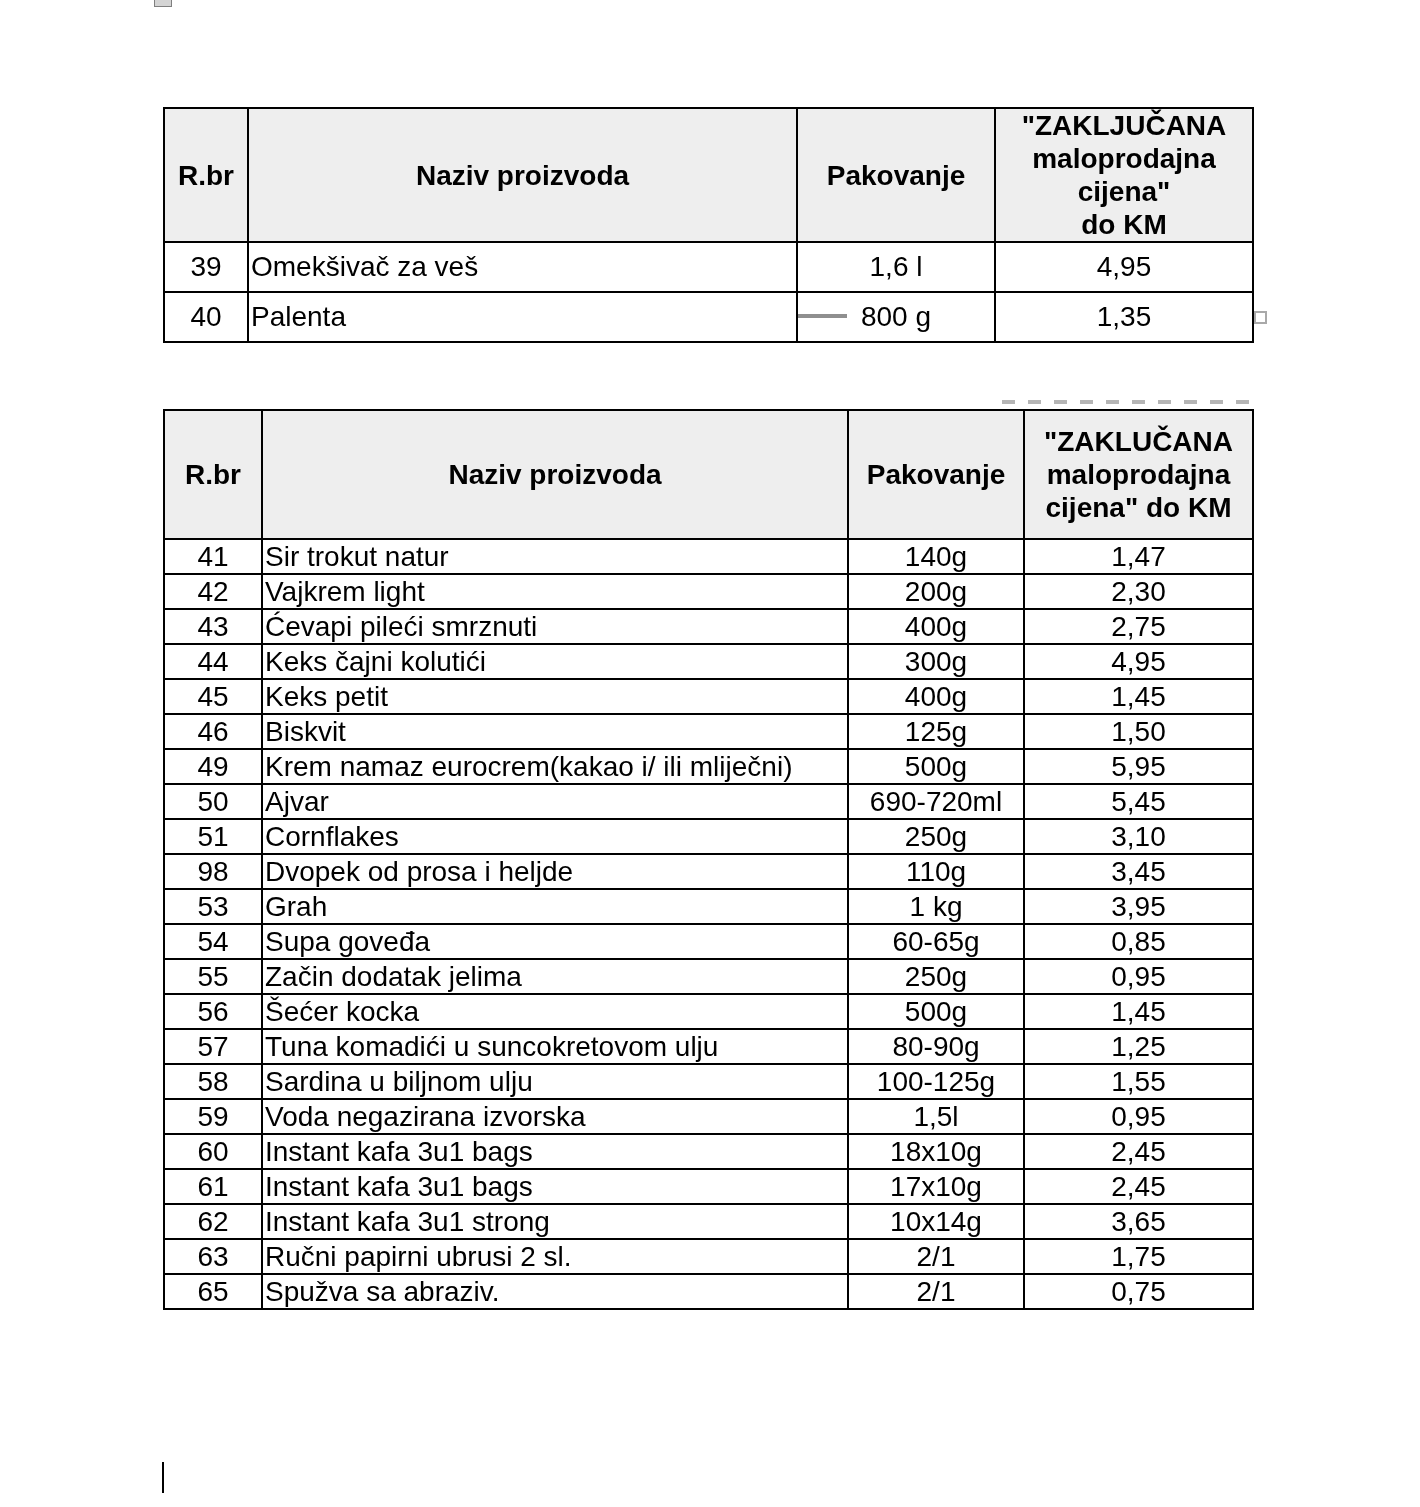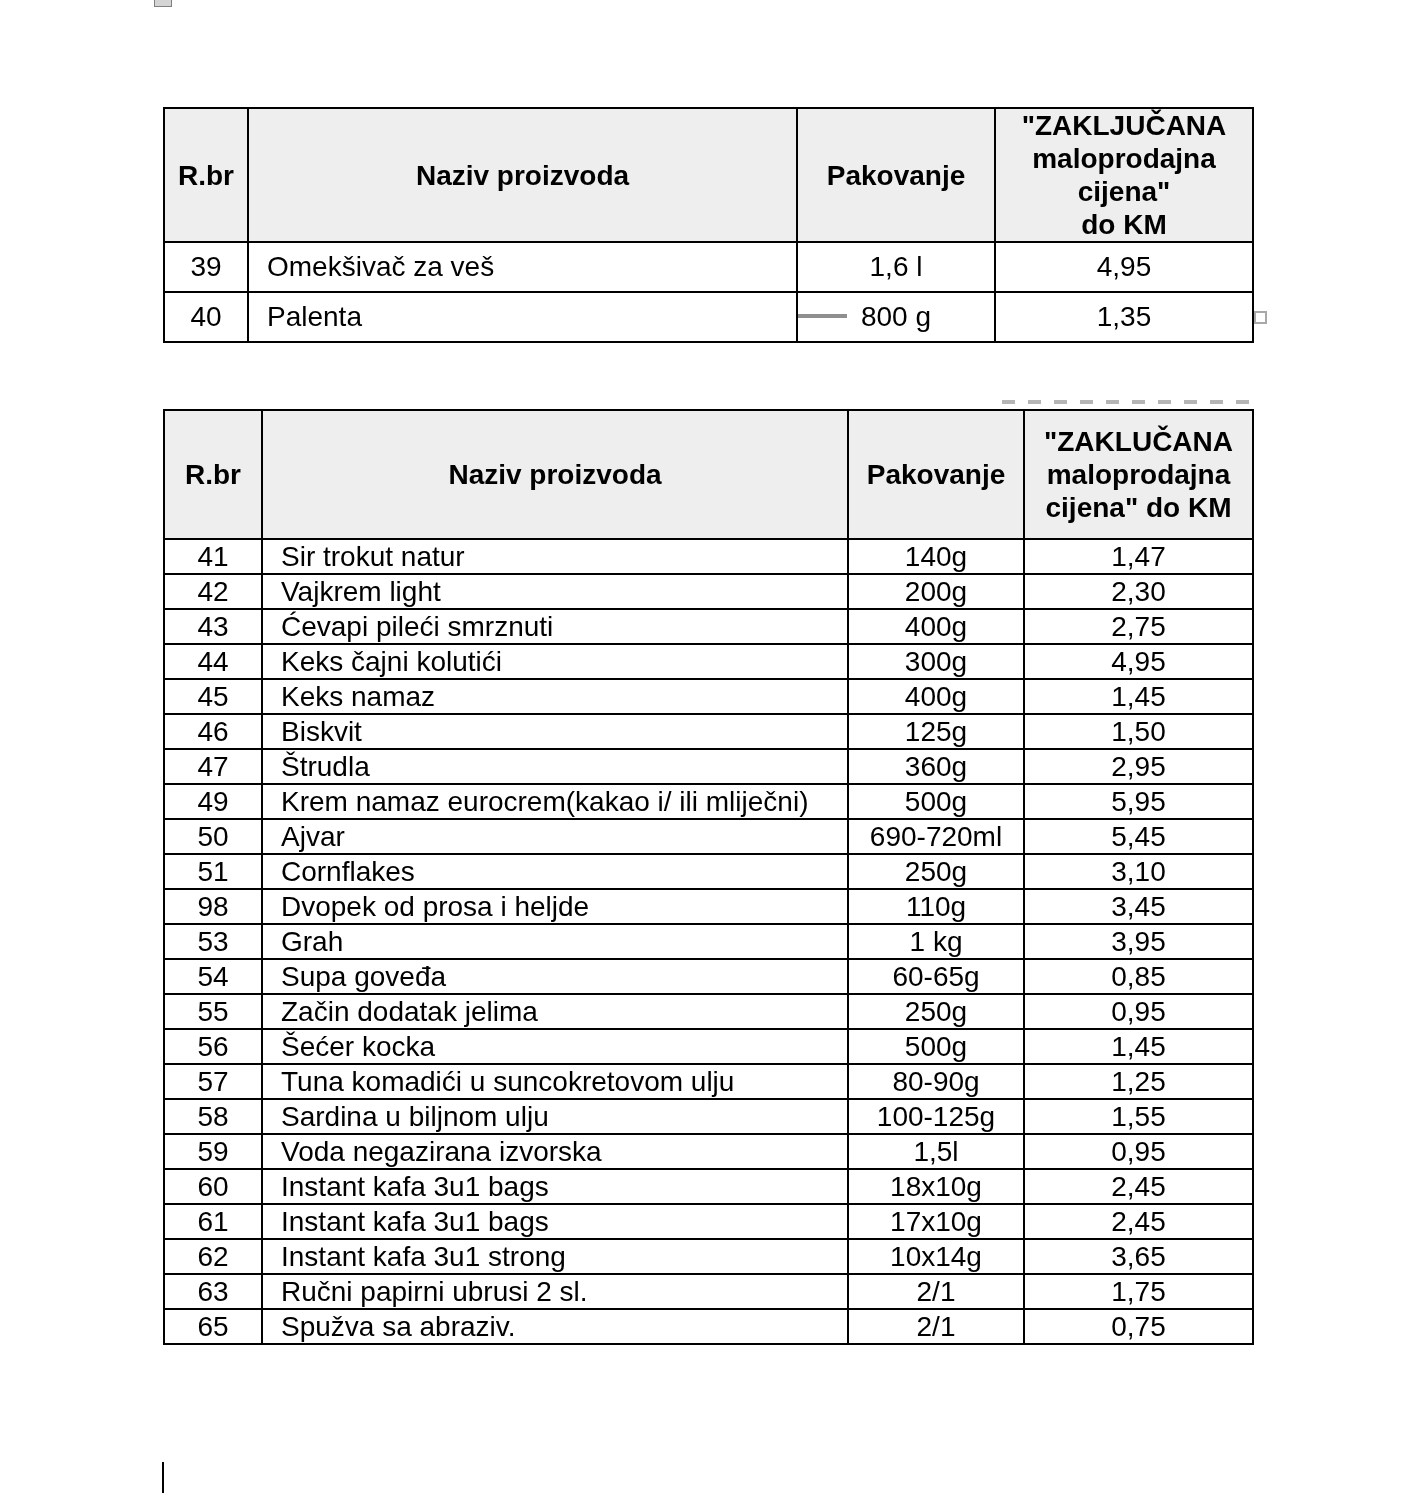--- a/index.html
+++ b/index.html
@@ -38,21 +38,21 @@
     white-space: pre-line;
     line-height: 33px;
   }
   .doc-table td.c-num,
   .doc-table td.c-pack,
   .doc-table td.c-price {
     text-align: center;
   }
   .doc-table td.c-name {
     text-align: left;
-    padding-left: 18px;
+    padding-left: 2px;
   }
 
   #table-group1 { left: 163px; top: 107px; width: 1089px; }
   #table-group1 thead tr { height: 133px; }
   #table-group1 tbody tr { height: 50px; }
 
   #table-group2 { left: 163px; top: 409px; width: 1089px; }
   #table-group2 thead tr { height: 129px; }
   #table-group2 tbody tr { height: 35px; }
 
@@ -200,38 +200,32 @@
 
   <tr>
     <td class="c-num">44</td>
     <td class="c-name">Keks čajni kolutići</td>
     <td class="c-pack">300g</td>
     <td class="c-price">4,95</td>
   </tr>
 
   <tr>
     <td class="c-num">45</td>
-    <td class="c-name">Keks namaz</td>
+    <td class="c-name">Keks petit</td>
     <td class="c-pack">400g</td>
     <td class="c-price">1,45</td>
   </tr>
 
   <tr>
     <td class="c-num">46</td>
     <td class="c-name">Biskvit</td>
     <td class="c-pack">125g</td>
     <td class="c-price">1,50</td>
   </tr>
 
-  <tr>
-    <td class="c-num">47</td>
-    <td class="c-name">Štrudla</td>
-    <td class="c-pack">360g</td>
-    <td class="c-price">2,95</td>
-  </tr>
 
 
   <tr>
     <td class="c-num">49</td>
     <td class="c-name">Krem namaz eurocrem(kakao i/ ili mliječni)</td>
     <td class="c-pack">500g</td>
     <td class="c-price">5,95</td>
   </tr>
 
   <tr>

